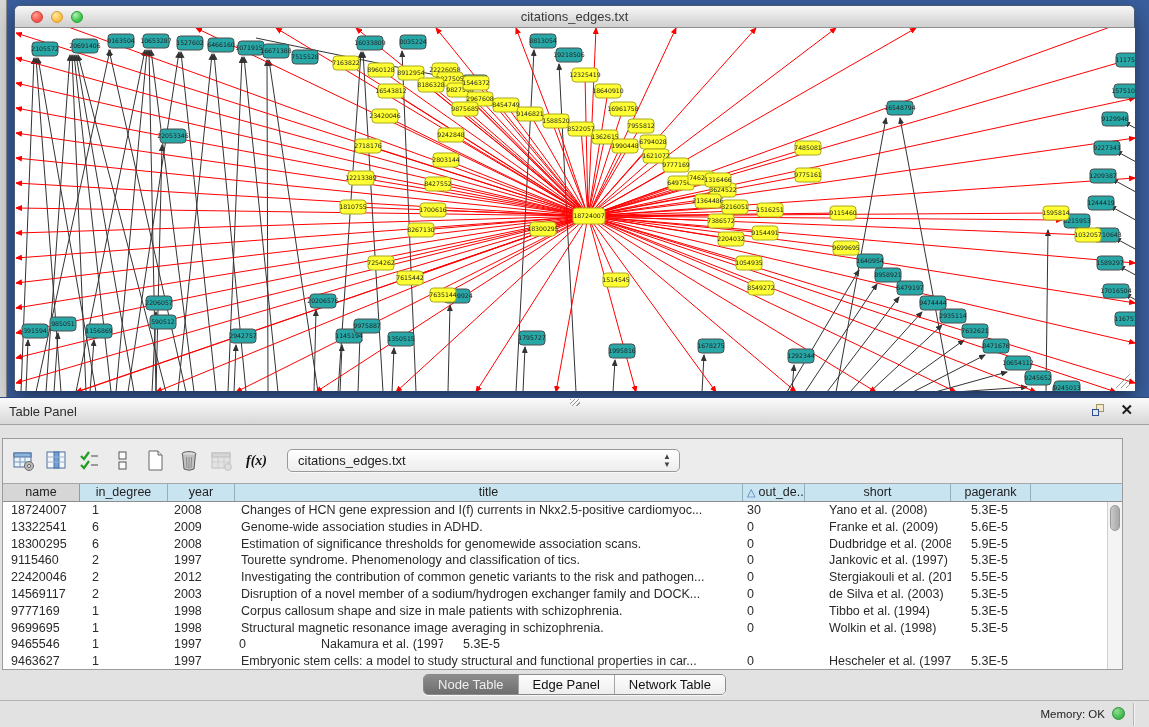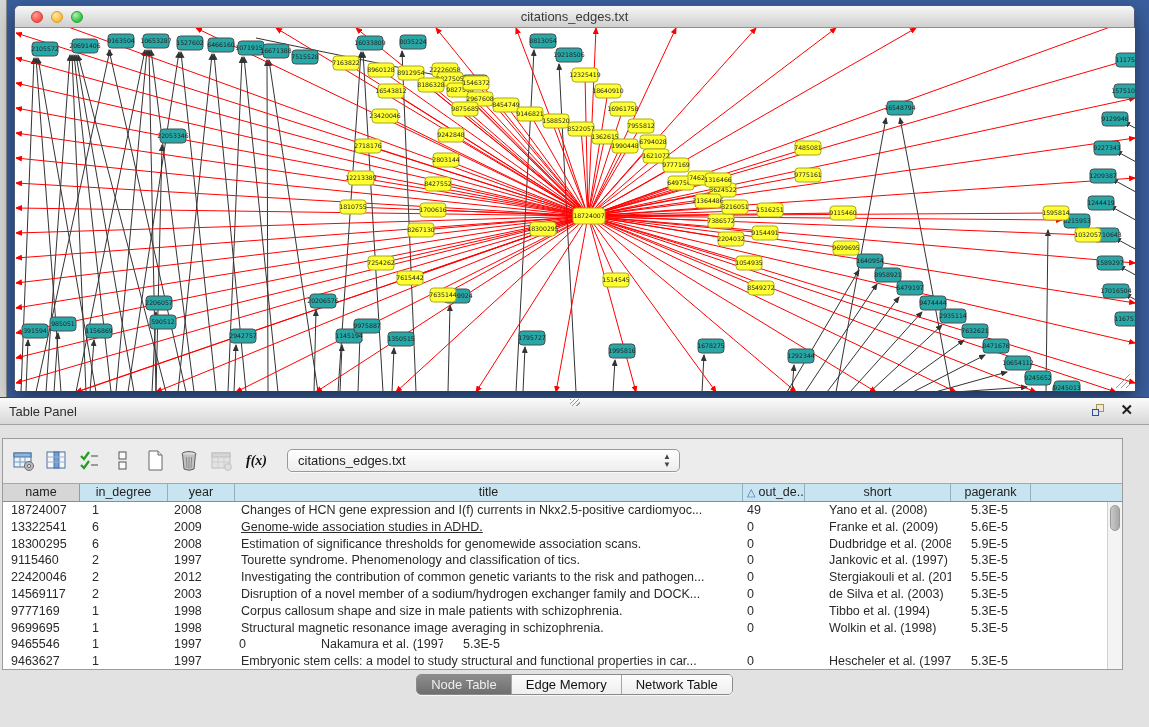--- a/index.html
+++ b/index.html
@@ -814,29 +814,29 @@
             <div class="th" style="width: 146px;">short</div>
             <div class="th" style="width: 80px;">pagerank</div>
             <div class="th" style="flex: 1 1 0%; border-right: none;"></div>
           </div>
         <div class="tbody" id="tbody">
             <div class="trow">
               <div class="td" style="width: 77px; padding-left: 8px;">18724007</div>
               <div class="td" style="width: 88px; padding-left: 12px;">1</div>
               <div class="td" style="width: 67px; padding-left: 6px;">2008</div>
               <div class="td" style="width: 508px; padding-left: 6px;">Changes of HCN gene expression and I(f) currents in Nkx2.5-positive cardiomyoc...</div>
-              <div class="td" style="width: 62px; padding-left: 4px;">49</div>
+              <div class="td" style="width: 62px; padding-left: 4px;">30</div>
               <div class="td" style="width: 146px; padding-left: 24px;">Yano et al. (2008)</div>
               <div class="td" style="width: 80px; padding-left: 20px;">5.3E-5</div>
             </div>
             <div class="trow">
               <div class="td" style="width: 77px; padding-left: 8px;">13322541</div>
               <div class="td" style="width: 88px; padding-left: 12px;">6</div>
               <div class="td" style="width: 67px; padding-left: 6px;">2009</div>
-              <div class="td" style="width: 508px; padding-left: 6px; text-decoration: underline;">Genome-wide association studies in ADHD.</div>
+              <div class="td" style="width: 508px; padding-left: 6px;">Genome-wide association studies in ADHD.</div>
               <div class="td" style="width: 62px; padding-left: 4px;">0</div>
               <div class="td" style="width: 146px; padding-left: 24px;">Franke et al. (2009)</div>
               <div class="td" style="width: 80px; padding-left: 20px;">5.6E-5</div>
             </div>
             <div class="trow">
               <div class="td" style="width: 77px; padding-left: 8px;">18300295</div>
               <div class="td" style="width: 88px; padding-left: 12px;">6</div>
               <div class="td" style="width: 67px; padding-left: 6px;">2008</div>
               <div class="td" style="width: 508px; padding-left: 6px;">Estimation of significance thresholds for genomewide association scans.</div>
               <div class="td" style="width: 62px; padding-left: 4px;">0</div>
@@ -908,19 +908,24 @@
           </div>
         <div class="vscroll">
           <div class="vthumb"></div>
         </div>
       </div>
     </div>
 
     <div class="tabsrow">
       <div class="seg" id="tabs">
           <div class="tab sel">Node Table</div>
-          <div class="tab">Edge Memory</div>
+          <div class="tab">Edge Panel</div>
           <div class="tab">Network Table</div>
         </div>
     </div>
 
+    <div class="statusbar">
+      <span class="mem">Memory: OK</span>
+      <span class="memdot"></span>
+      <span class="sb-div"></span>
+    </div>
   </div>
 </div>
 
 </body></html>

